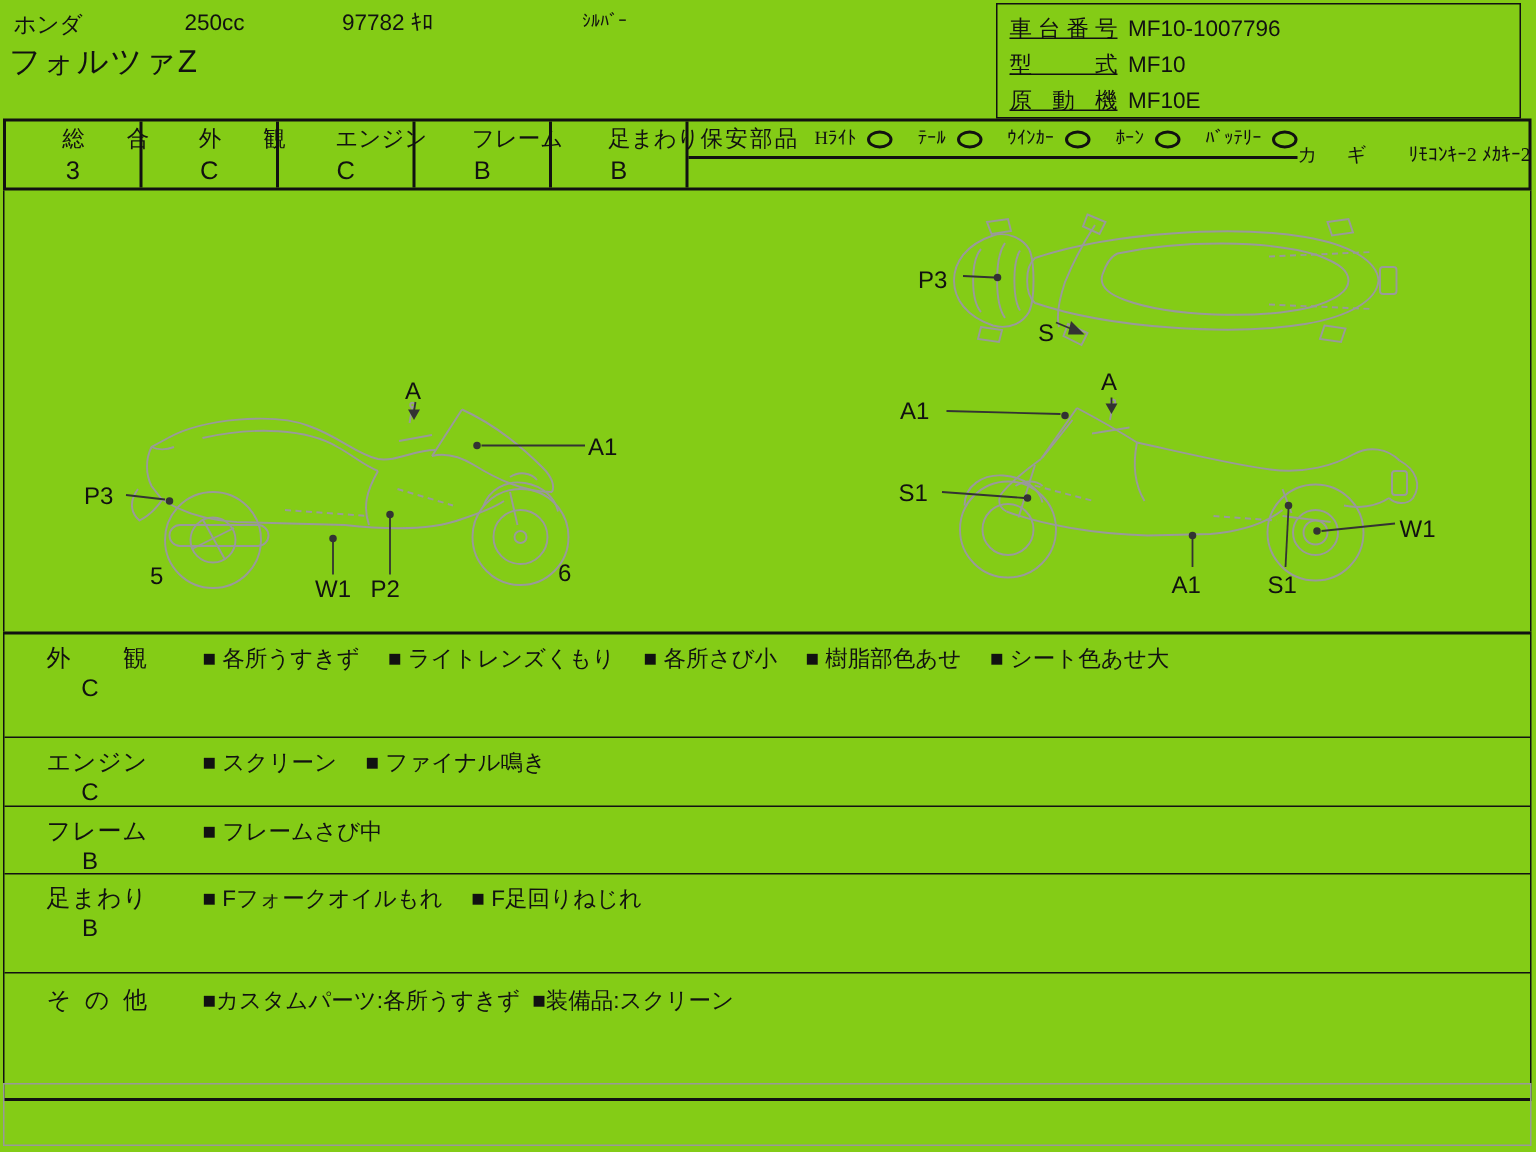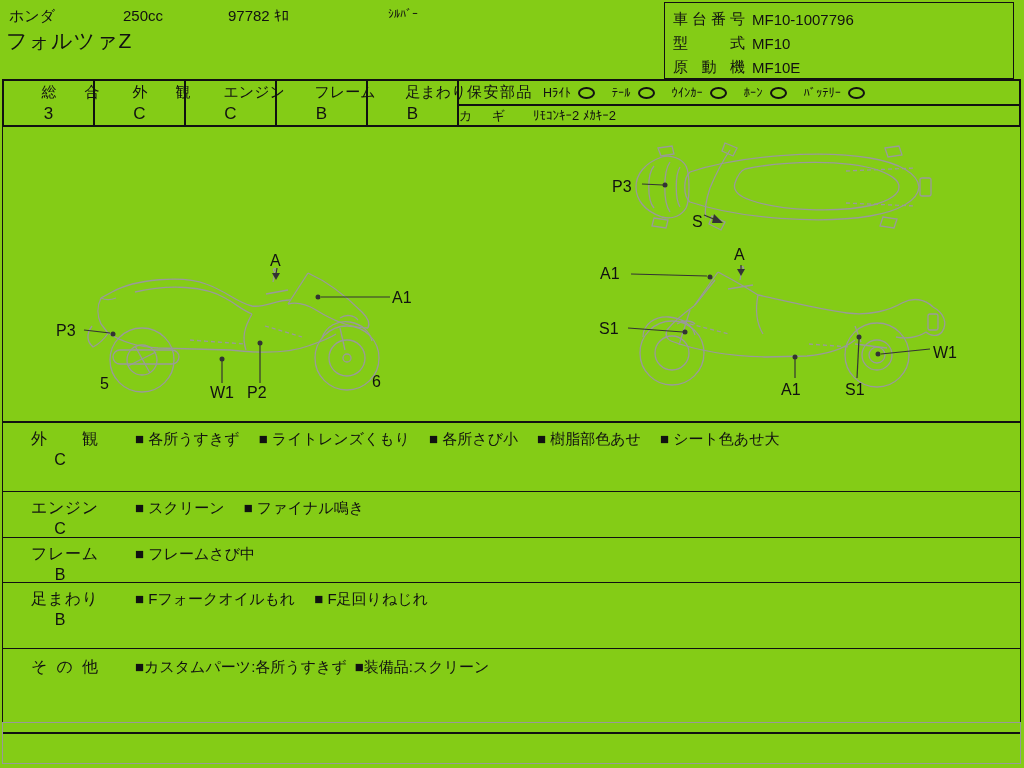--- a/index.html
+++ b/index.html
@@ -10,29 +10,29 @@
 
   
   .h-maker   { left:9px;  top:7px;  font-size:15px; }
   .h-disp    { left:123px; top:7px;  font-size:15px; }
   .h-mileage { left:228px; top:7px;  font-size:15px; }
   .h-color   { left:388px; top:7px;  font-size:12px; }
   .h-model   { left:6px;  top:27px; font-size:21px; letter-spacing:1px; }
 
   .info-box { left:664px; top:2px; width:350px; height:77px; border:1px solid #111; padding:4px 0 0 8px; }
   .spec-row { display:flex; align-items:center; height:24px; font-size:15px; }
-  .spec-label { display:inline-block; width:72px; text-align:justify; text-align-last:justify; }
+  .spec-label { display:inline-block; width:72px; text-align:justify; text-align-last:justify;text-decoration:underline; }
   .spec-value { margin-left:7px; }
 
   
   .grade-table { left:2px; top:79px; width:1019px; height:48px; border:2px solid #111; display:flex; }
   .grade-cell { width:91px; border-right:2px solid #111; display:flex; flex-direction:column; align-items:center; justify-content:space-between; padding:2px 0 1px; }
   .grade-label { font-size:15px; width:58px; text-align:justify; text-align-last:justify;margin-left:44px; }
   .grade-value { font-size:17px; }
-  .safety-cell { flex:1; display:flex; flex-direction:column; }
+  .safety-cell { flex:1; display:flex; flex-direction:row;font-family:Liberation Serif, serif; }
   .safety-row1 { height:25px; border-bottom:2px solid #111; display:flex; align-items:center; font-size:15px; }
   .safety-title { margin-left:8px; letter-spacing:1.5px; }
   .safety-item { display:flex; align-items:center; margin-left:17px; font-size:12.5px; }
   .safety-item.first { margin-left:10px; }
   .pass-circle { display:inline-block; width:17px; height:12px; border:2px solid #111; border-radius:50%; margin-left:7px; }
   .safety-row2 { flex:1; display:flex; align-items:center; font-size:13px; }
   .key-label { display:inline-block; width:46px; text-align:justify; text-align-last:justify; }
   .key-value { margin-left:28px; }
 
   

